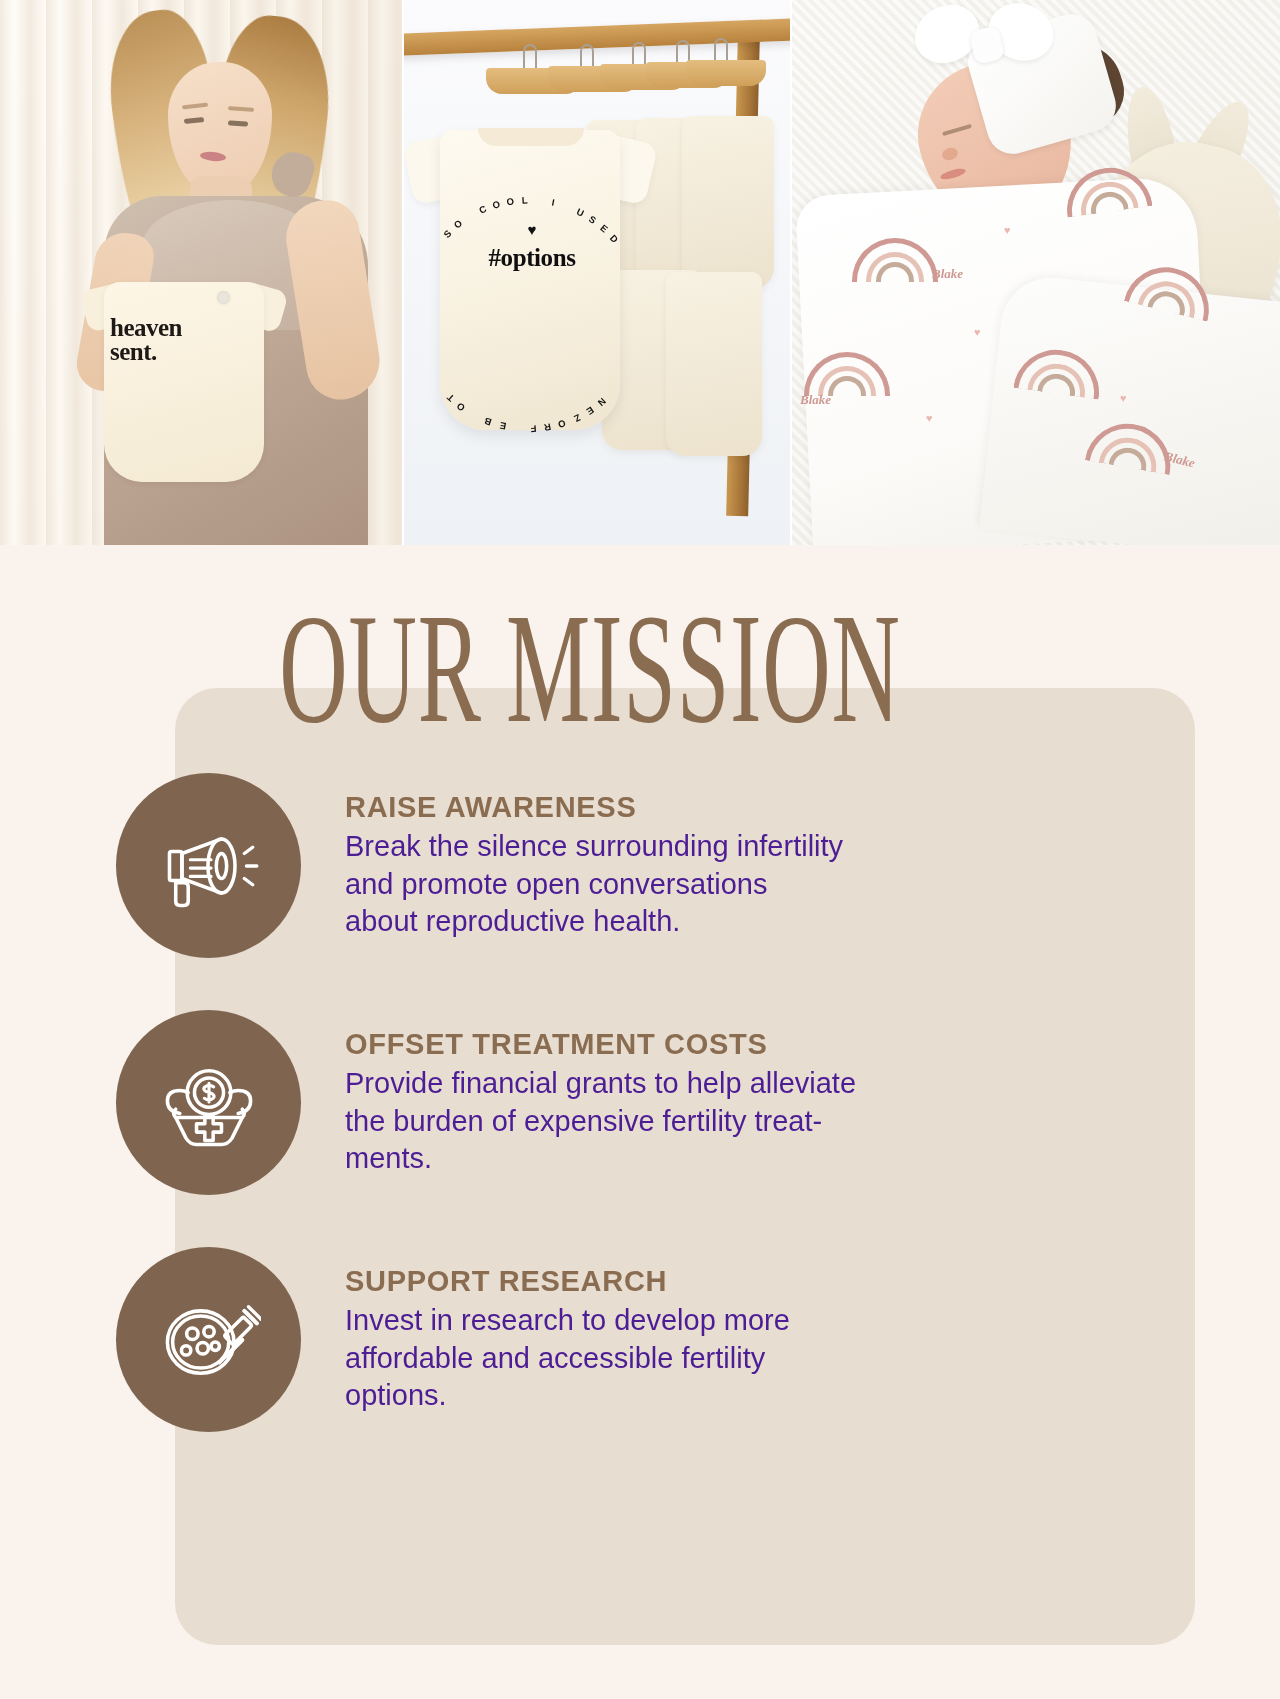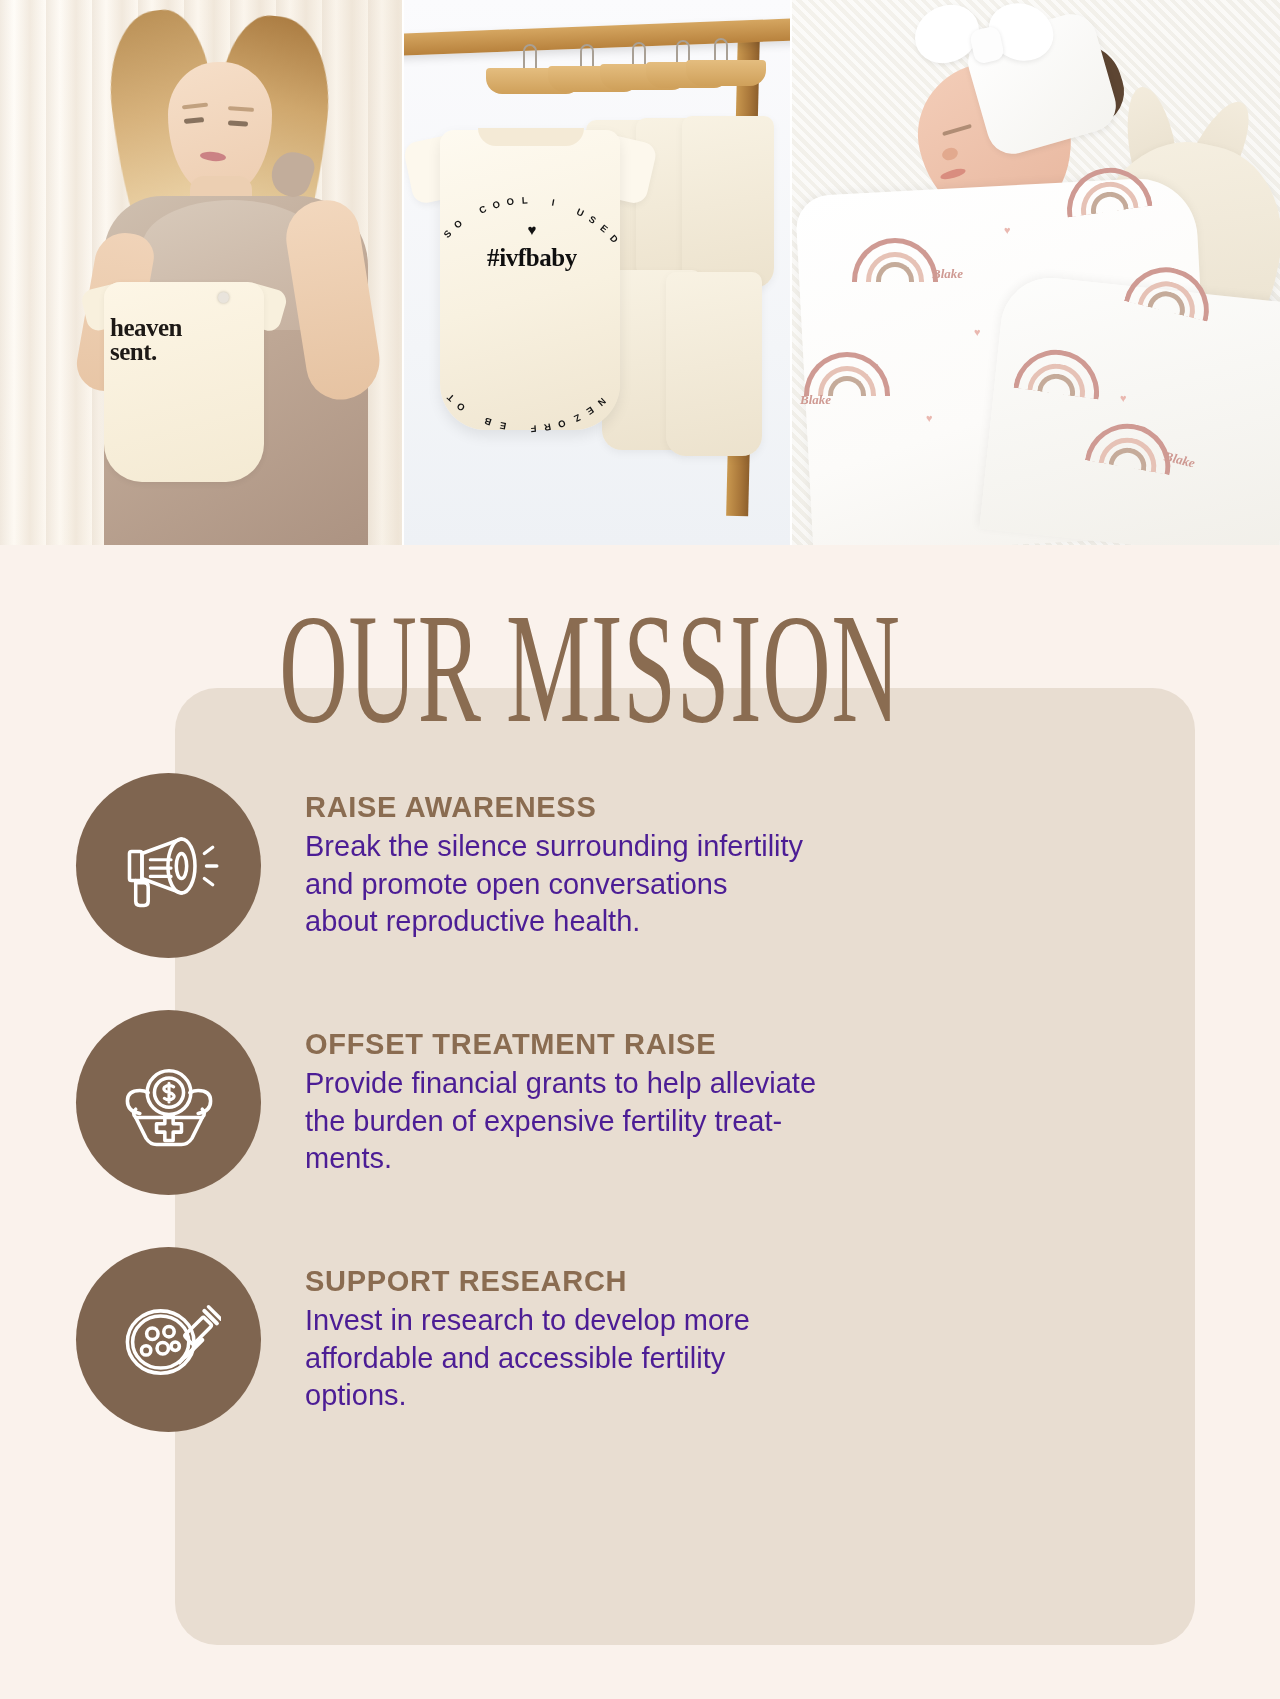--- a/index.html
+++ b/index.html
@@ -294,21 +294,21 @@
     letter-spacing:1px;
     transform:scaleX(.74) scaleY(1.22);
     transform-origin:center top;
     font-weight:400;
     white-space:nowrap;
   }
 
   .mission-list { position:absolute; left:0; top:228px; width:1180px; }
   .mission-item {
     position:relative; display:flex; align-items:flex-start;
-    margin-bottom:52px; padding-left:76px;
+    margin-bottom:52px; padding-left:76px;margin-left:40px;
   }
   .m-icon {
     flex:0 0 auto; width:185px; height:185px; border-radius:50%;
     background:#7f6550; position:relative;
     display:flex; align-items:center; justify-content:center;
   }
   .m-icon svg { width:104px; height:104px; display:block; }
   .m-text { margin-left:44px; padding-top:18px; max-width:790px; }
   .m-head {
     font-size:29px; font-weight:700; color:#8a6c51;
@@ -393,21 +393,21 @@
             <span style="transform: translate(-50%, -50%) rotate(-3.6deg) translateY(-56px);">L</span>
             <span style="transform: translate(-50%, -50%) rotate(3.6deg) translateY(-56px);"> </span>
             <span style="transform: translate(-50%, -50%) rotate(10.8deg) translateY(-56px);">I</span>
             <span style="transform: translate(-50%, -50%) rotate(18deg) translateY(-56px);"> </span>
             <span style="transform: translate(-50%, -50%) rotate(25.2deg) translateY(-56px);">U</span>
             <span style="transform: translate(-50%, -50%) rotate(32.4deg) translateY(-56px);">S</span>
             <span style="transform: translate(-50%, -50%) rotate(39.6deg) translateY(-56px);">E</span>
             <span style="transform: translate(-50%, -50%) rotate(46.8deg) translateY(-56px);">D</span>
           </div>
         <div class="ivf-heart">♥</div>
-        <div class="ivf-main">#ivfbaby</div>
+        <div class="ivf-main">#options</div>
         <div class="ivf-arc" id="arc-bottom">
             <span style="transform: translate(-50%, -50%) rotate(221.8deg) translateY(-56px);">T</span>
             <span style="transform: translate(-50%, -50%) rotate(214.2deg) translateY(-56px);">O</span>
             <span style="transform: translate(-50%, -50%) rotate(206.6deg) translateY(-56px);"> </span>
             <span style="transform: translate(-50%, -50%) rotate(199deg) translateY(-56px);">B</span>
             <span style="transform: translate(-50%, -50%) rotate(191.4deg) translateY(-56px);">E</span>
             <span style="transform: translate(-50%, -50%) rotate(183.8deg) translateY(-56px);"> </span>
             <span style="transform: translate(-50%, -50%) rotate(176.2deg) translateY(-56px);">F</span>
             <span style="transform: translate(-50%, -50%) rotate(168.6deg) translateY(-56px);">R</span>
             <span style="transform: translate(-50%, -50%) rotate(161deg) translateY(-56px);">O</span>
@@ -488,21 +488,21 @@
             <path d="M78 60 Q90 58 90 48 Q90 38 78 38 Q74 38 70 40"></path>
             <path d="M18 56 Q14 60 18 64 L82 64 Q86 60 82 56"></path>
             <circle cx="50" cy="40" r="21"></circle>
             <circle cx="50" cy="40" r="14"></circle>
             <path d="M50 31 L50 49 M54.5 34.5 Q50 31.5 46 34.5 Q43 38 50 40 Q57 42 54 45.5 Q50 48.5 45.5 45.5" stroke-width="3"></path>
             <path d="M18 64 L28 84 Q32 90 38 90 L62 90 Q68 90 72 84 L82 64"></path>
             <path d="M50 70 L58 70 L58 78 L66 78 L66 86 L58 86 L58 94 L50 94 L50 86 L42 86 L42 78 L50 78 Z" transform="translate(-4,-8)"></path>
           </svg>
         </div>
         <div class="m-text">
-          <div class="m-head">OFFSET TREATMENT RAISE</div>
+          <div class="m-head">OFFSET TREATMENT COSTS</div>
           <div class="m-body">Provide financial grants to help alleviate
 the burden of expensive fertility treat-
 ments.</div>
         </div>
       </div>
 
       <div class="mission-item">
         <div class="m-icon">
           <svg viewBox="0 0 100 100" fill="none" stroke="#ffffff" stroke-width="3.4" stroke-linecap="round" stroke-linejoin="round">
             <ellipse cx="42" cy="52" rx="32" ry="30"></ellipse>

